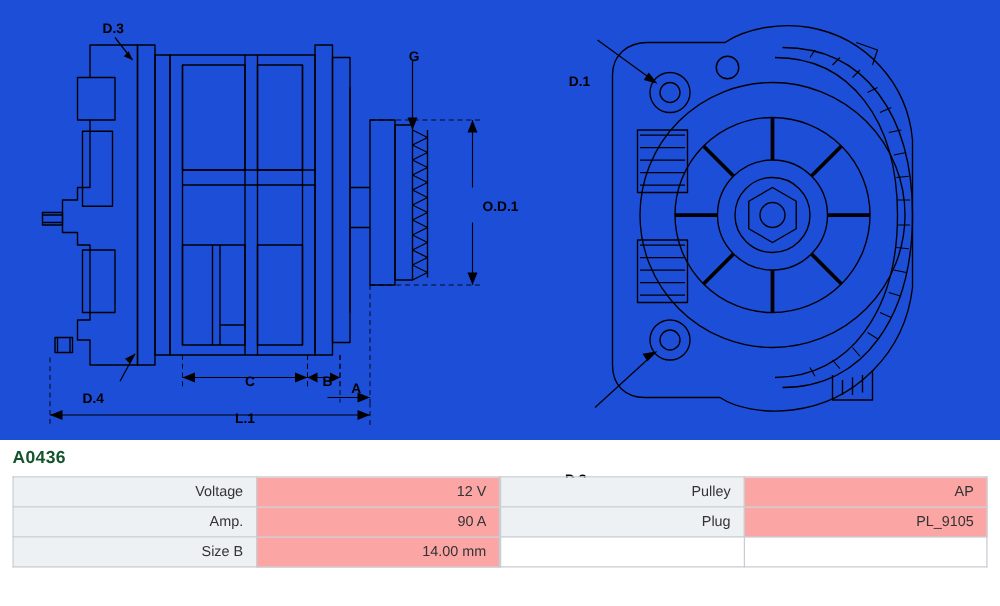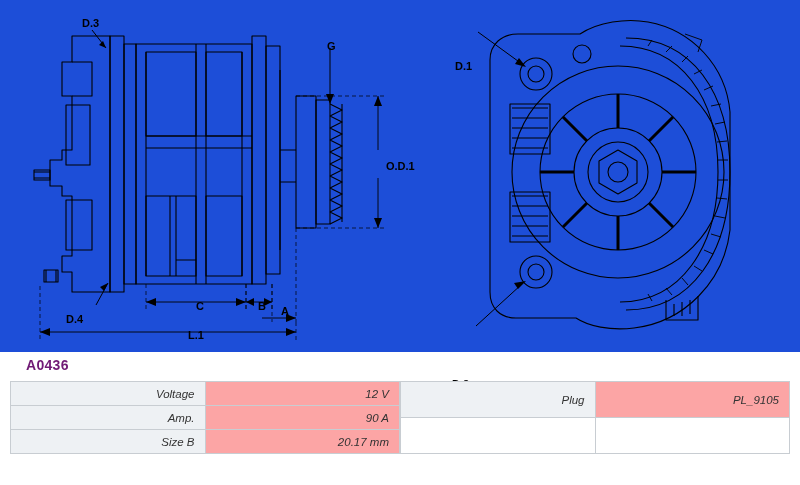--- a/index.html
+++ b/index.html
@@ -34,39 +34,37 @@
     white-space: nowrap;
   }
 
   
   .partcode {
     position: absolute;
     left: 10px;
     top: 357px;
     font-size: 14px;
     font-weight: bold;
-    color: #701a75;
+    color: #14532d;
     letter-spacing: 0.3px;
-    margin-left: 16px;
   }
 
   
   .tables {
     position: absolute;
     left: 10px;
     top: 381px;
     width: 780px;
     display: flex;
     gap: 0px;
   }
   table.spec {
     border-collapse: collapse;
     width: 390px;
     table-layout: fixed;
-    font-style: italic;
   }
   table.spec td {
     border: 1px solid #c8cdd2;
     height: 24px;
     font-size: 11.5px;
     color: #333;
     padding: 0 10px;
   }
   table.spec td.k {
     width: 50%;
@@ -261,27 +259,31 @@
         <tr>
           <td class="k">Voltage</td>
           <td class="v">12 V</td>
         </tr>
         <tr>
           <td class="k">Amp.</td>
           <td class="v">90 A</td>
         </tr>
         <tr>
           <td class="k">Size B</td>
-          <td class="v">20.17 mm</td>
+          <td class="v">14.00 mm</td>
         </tr>
       </tbody>
     </table>
 
     <table class="spec">
       <tbody>
+        <tr>
+          <td class="k">Pulley</td>
+          <td class="v">AP</td>
+        </tr>
         <tr>
           <td class="k">Plug</td>
           <td class="v">PL_9105</td>
         </tr>
         <tr class="empty">
           <td class="v"></td>
           <td class="v"></td>
         </tr>
       </tbody>
     </table>

